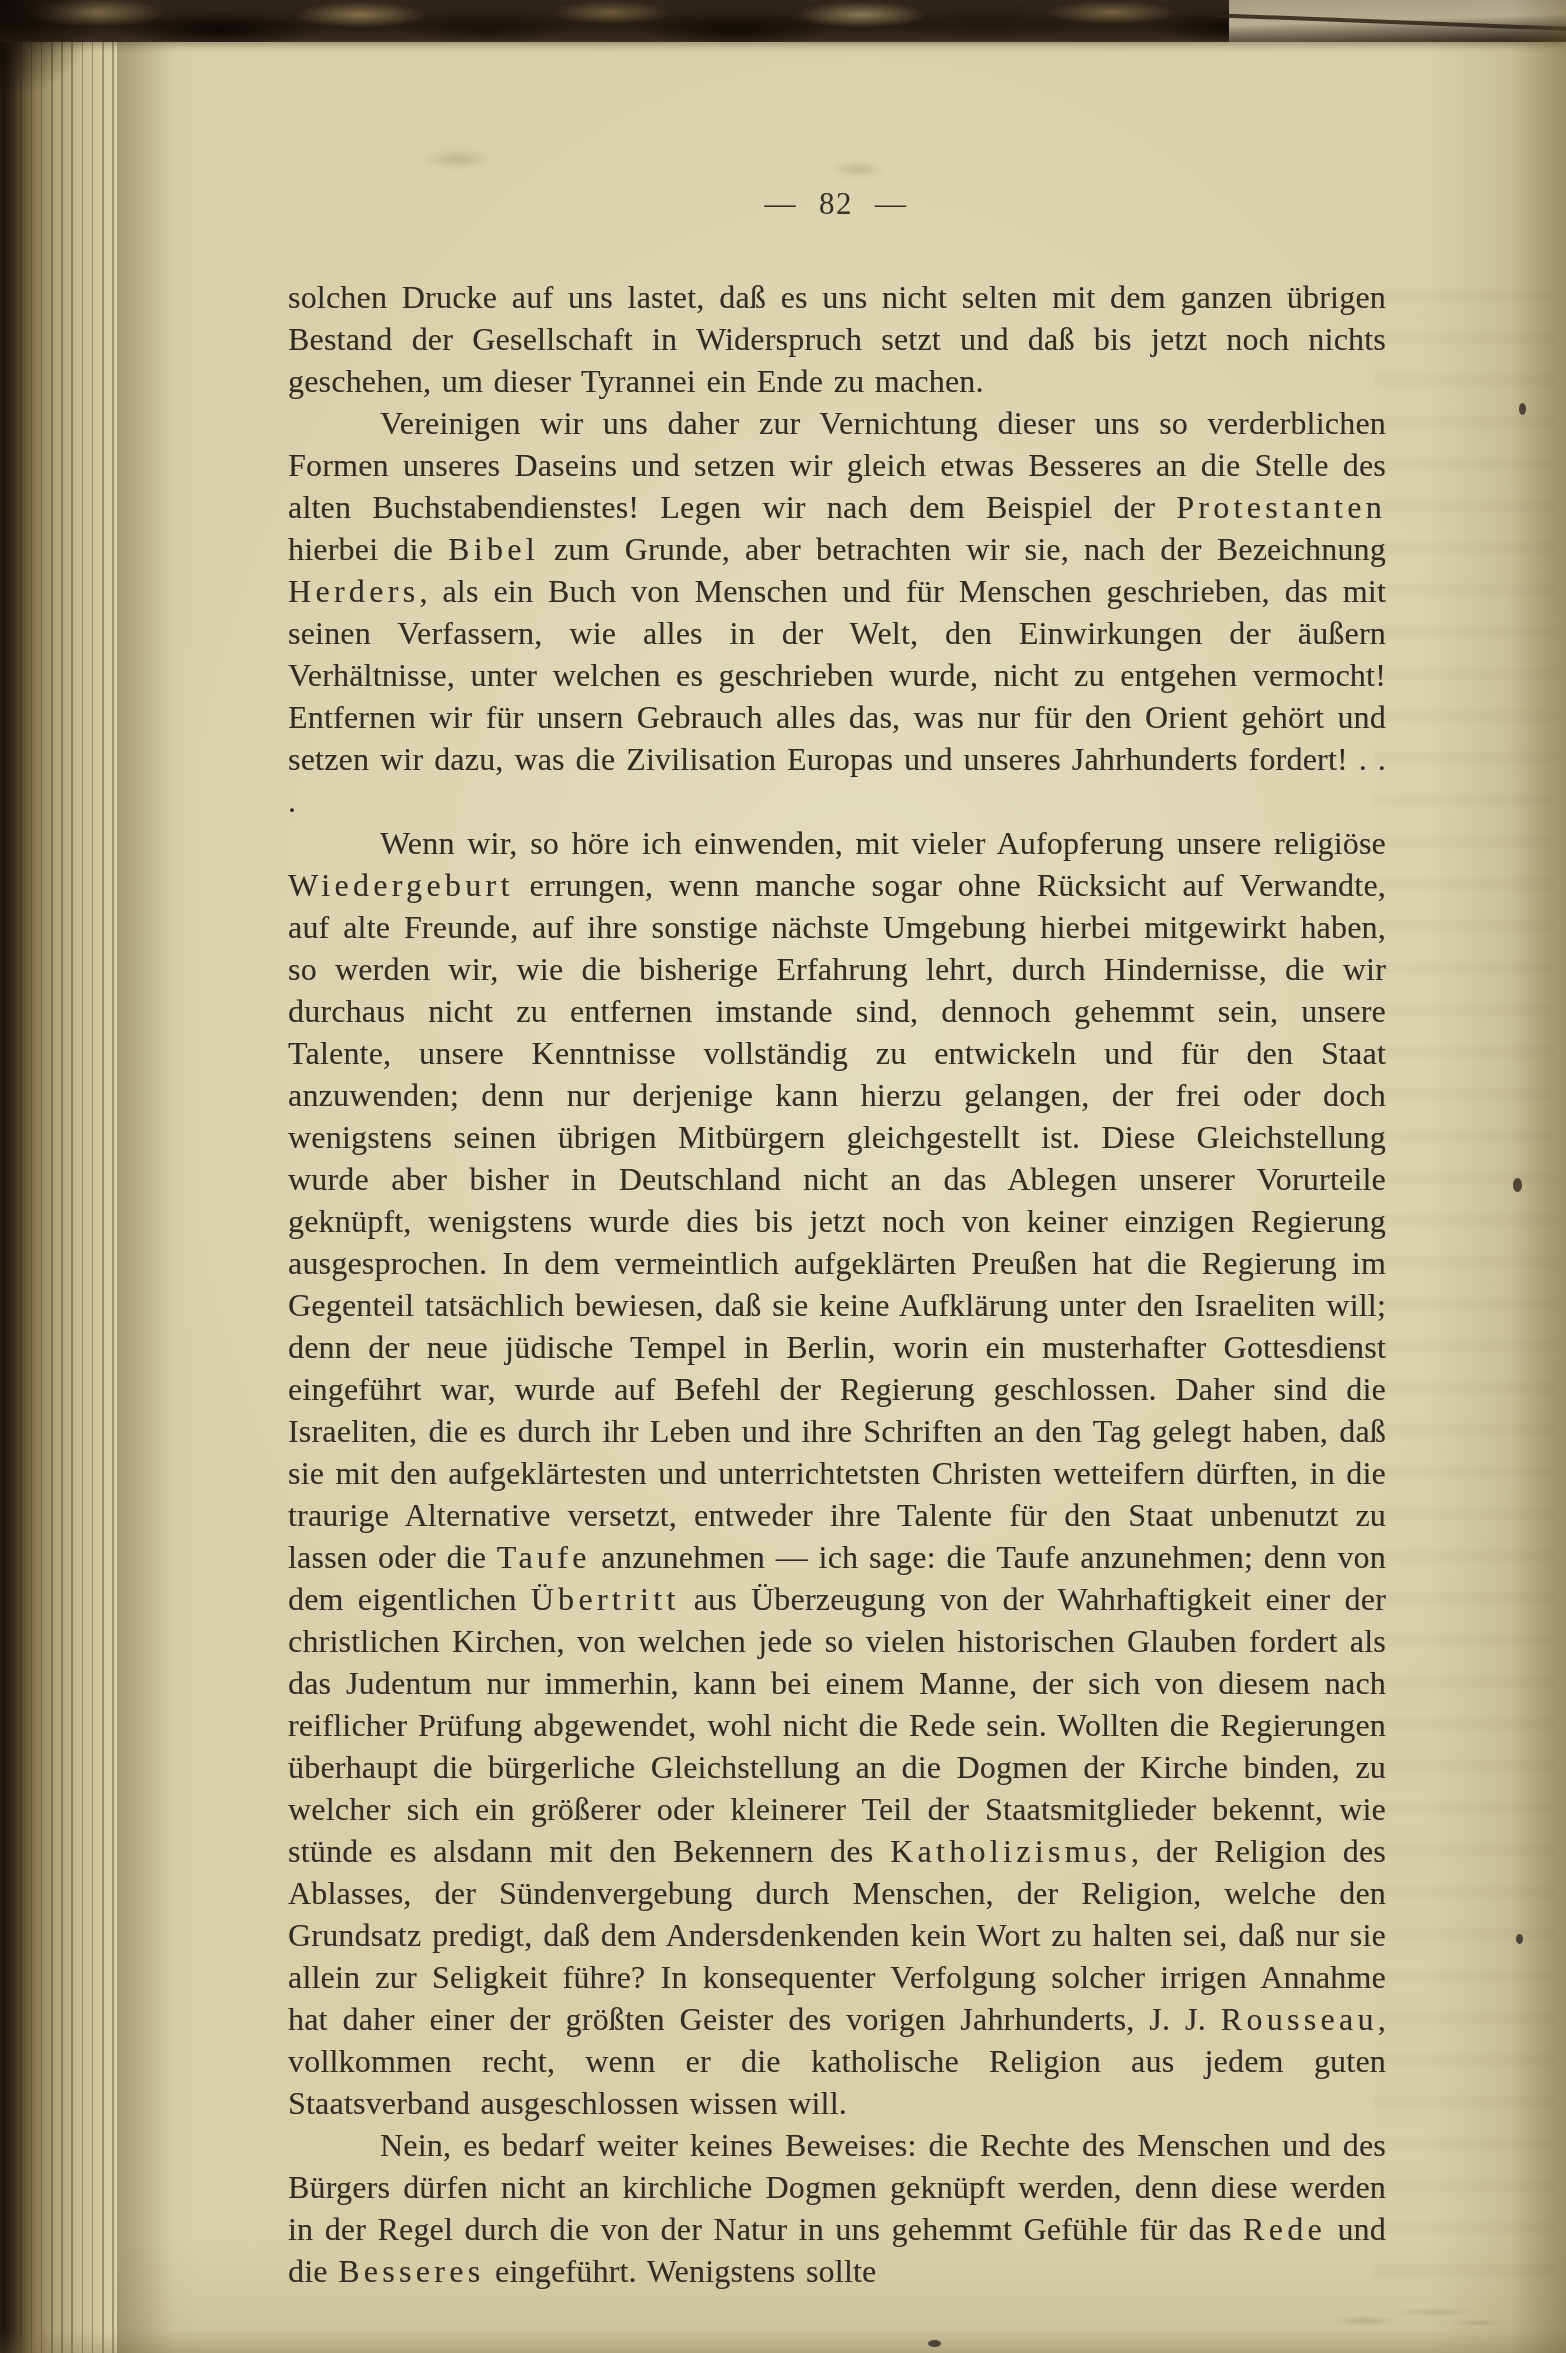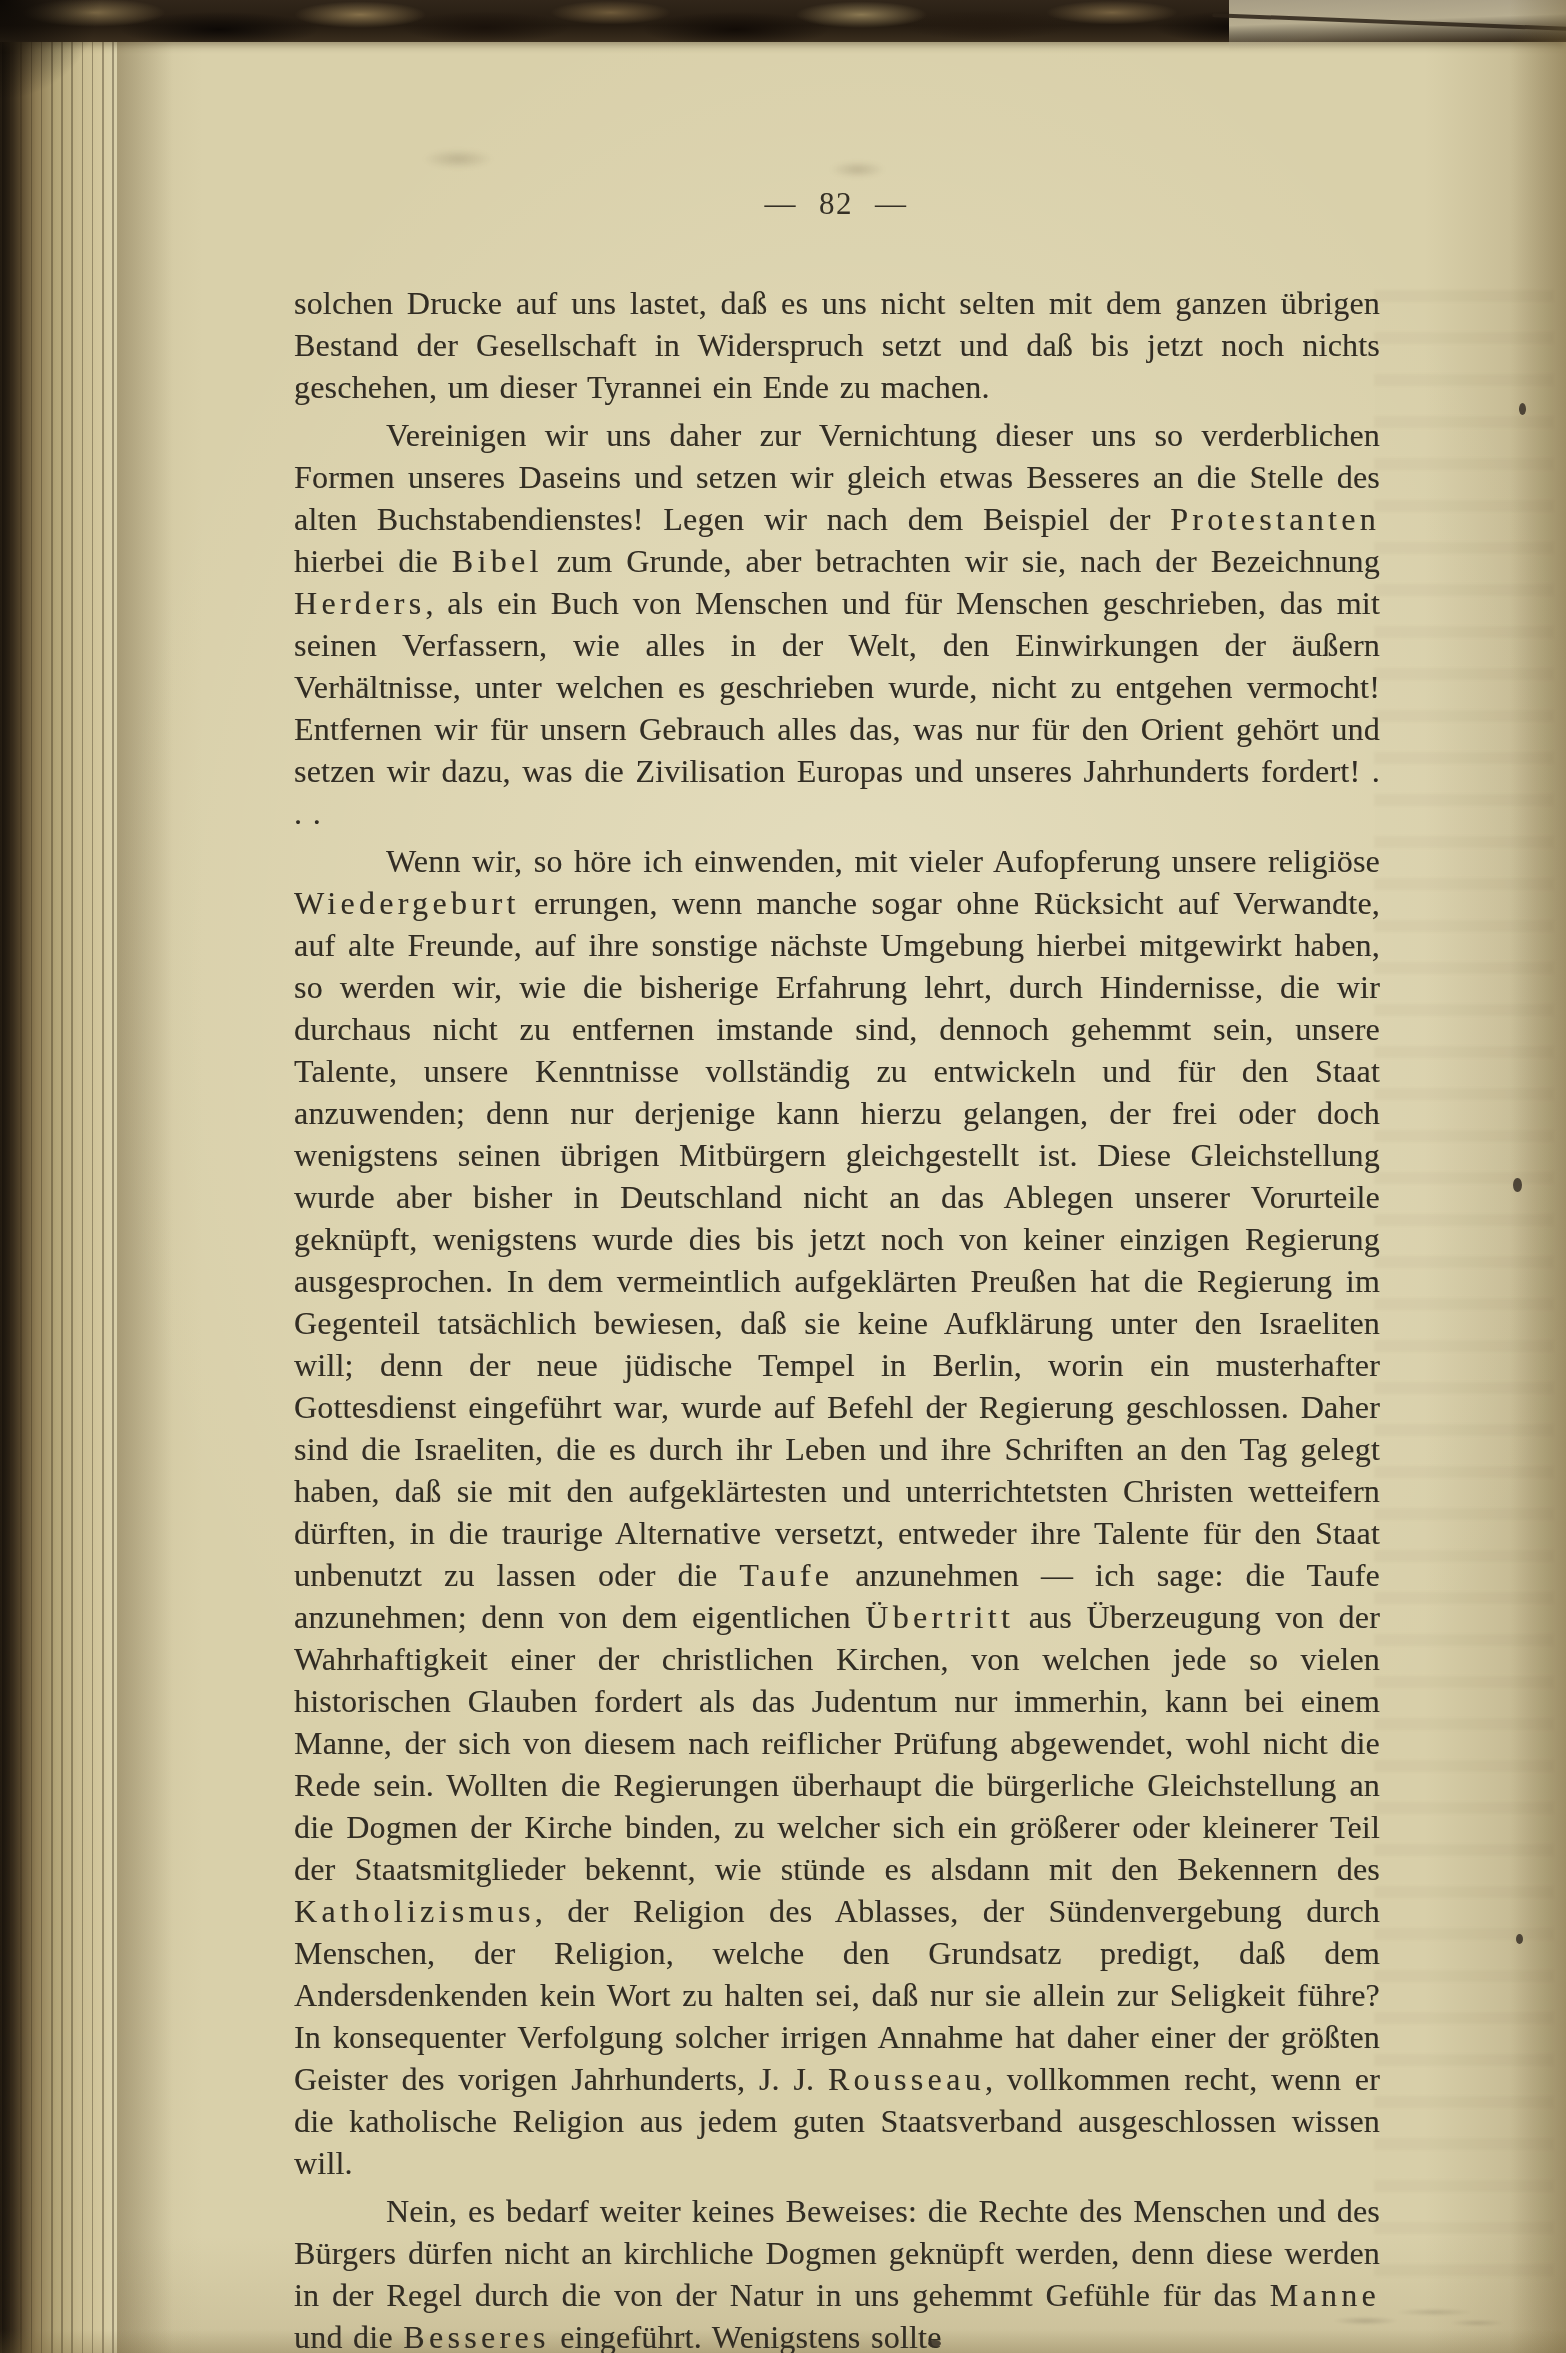--- a/index.html
+++ b/index.html
@@ -94,21 +94,21 @@
   }
 
   .textblock {
     position: absolute; top: 276px; left: 288px; width: 1098px;
     color: var(--ink, #322d24);
     font-size: 32px; line-height: 42px;
     text-align: justify; letter-spacing: 0.2px; word-spacing: 2.3px;
     text-shadow: 0.2px 0.2px 0.5px rgba(50,44,32,0.35);
     hyphens: auto; -webkit-hyphens: auto;
   }
-  .textblock p { margin: 6px; }
+  .textblock p { margin: 0; }
   .textblock p.indent { text-indent: 92px; }
   .gesperrt { letter-spacing: 4.3px; }
 
   .speck { position: absolute; background: #3a3128; border-radius: 50%; opacity: 0.85; }
   .smudge {
     position: absolute; pointer-events: none; filter: blur(2.3px);
     background: radial-gradient(ellipse at 50% 50%, rgba(90,75,50,0.22), rgba(90,75,50,0) 70%);
   }
   .scribble {
     position: absolute; right: 63px; bottom: 15.7px; width: 172px; height: 43px;
@@ -137,21 +137,21 @@
   <div class="right-shade"></div>
   <div class="bottom-shade"></div>
   <div class="bleed"></div>
 
   <div class="pageno">— 82 —</div>
 
   <div class="textblock">
       <p><span>solchen Drucke auf uns lastet, daß es uns nicht selten mit dem ganzen übrigen Bestand der Gesellschaft in Widerspruch setzt und daß bis jetzt noch nichts geschehen, um dieser Tyrannei ein Ende zu machen.</span></p>
       <p class="indent"><span>Vereinigen wir uns daher zur Vernichtung dieser uns so verderblichen Formen unseres Daseins und setzen wir gleich etwas Besseres an die Stelle des alten Buchstabendienstes! Legen wir nach dem Beispiel der </span><span class="gesperrt">Protestanten</span><span> hierbei die </span><span class="gesperrt">Bibel</span><span> zum Grunde, aber betrachten wir sie, nach der Bezeichnung </span><span class="gesperrt">Herders</span><span>, als ein Buch von Menschen und für Menschen geschrieben, das mit seinen Verfassern, wie alles in der Welt, den Einwirkungen der äußern Verhältnisse, unter welchen es geschrieben wurde, nicht zu entgehen vermocht! Entfernen wir für unsern Gebrauch alles das, was nur für den Orient gehört und setzen wir dazu, was die Zivilisation Europas und unseres Jahrhunderts fordert! . . .</span></p>
       <p class="indent"><span>Wenn wir, so höre ich einwenden, mit vieler Aufopferung unsere religiöse </span><span class="gesperrt">Wiedergeburt</span><span> errungen, wenn manche sogar ohne Rücksicht auf Verwandte, auf alte Freunde, auf ihre sonstige nächste Umgebung hierbei mitgewirkt haben, so werden wir, wie die bisherige Erfahrung lehrt, durch Hindernisse, die wir durchaus nicht zu entfernen imstande sind, dennoch gehemmt sein, unsere Talente, unsere Kenntnisse vollständig zu entwickeln und für den Staat anzuwenden; denn nur derjenige kann hierzu gelangen, der frei oder doch wenigstens seinen übrigen Mitbürgern gleichgestellt ist. Diese Gleichstellung wurde aber bisher in Deutschland nicht an das Ablegen unserer Vorurteile geknüpft, wenigstens wurde dies bis jetzt noch von keiner einzigen Regierung ausgesprochen. In dem vermeintlich aufgeklärten Preußen hat die Regierung im Gegenteil tatsächlich bewiesen, daß sie keine Aufklärung unter den Israeliten will; denn der neue jüdische Tempel in Berlin, worin ein musterhafter Gottesdienst eingeführt war, wurde auf Befehl der Regierung geschlossen. Daher sind die Israeliten, die es durch ihr Leben und ihre Schriften an den Tag gelegt haben, daß sie mit den aufgeklärtesten und unterrichtetsten Christen wetteifern dürften, in die traurige Alternative versetzt, entweder ihre Talente für den Staat unbenutzt zu lassen oder die </span><span class="gesperrt">Taufe</span><span> anzunehmen — ich sage: die Taufe anzunehmen; denn von dem eigentlichen </span><span class="gesperrt">Übertritt</span><span> aus Überzeugung von der Wahrhaftigkeit einer der christlichen Kirchen, von welchen jede so vielen historischen Glauben fordert als das Judentum nur immerhin, kann bei einem Manne, der sich von diesem nach reiflicher Prüfung abgewendet, wohl nicht die Rede sein. Wollten die Regierungen überhaupt die bürgerliche Gleichstellung an die Dogmen der Kirche binden, zu welcher sich ein größerer oder kleinerer Teil der Staatsmitglieder bekennt, wie stünde es alsdann mit den Bekennern des </span><span class="gesperrt">Katholizismus</span><span>, der Religion des Ablasses, der Sündenvergebung durch Menschen, der Religion, welche den Grundsatz predigt, daß dem Andersdenkenden kein Wort zu halten sei, daß nur sie allein zur Seligkeit führe? In konsequenter Verfolgung solcher irrigen Annahme hat daher einer der größten Geister des vorigen Jahrhunderts, J. J. </span><span class="gesperrt">Rousseau</span><span>, vollkommen recht, wenn er die katholische Religion aus jedem guten Staatsverband ausgeschlossen wissen will.</span></p>
-      <p class="indent"><span>Nein, es bedarf weiter keines Beweises: die Rechte des Menschen und des Bürgers dürfen nicht an kirchliche Dogmen geknüpft werden, denn diese werden in der Regel durch die von der Natur in uns gehemmt Gefühle für das </span><span class="gesperrt">Manne</span><span> und die </span><span class="gesperrt">Besseres</span><span> eingeführt. Wenigstens sollte</span></p>
+      <p class="indent"><span>Nein, es bedarf weiter keines Beweises: die Rechte des Menschen und des Bürgers dürfen nicht an kirchliche Dogmen geknüpft werden, denn diese werden in der Regel durch die von der Natur in uns gehemmt Gefühle für das </span><span class="gesperrt">Rede</span><span> und die </span><span class="gesperrt">Besseres</span><span> eingeführt. Wenigstens sollte</span></p>
     </div>
 
   <div class="smudge" style="left:423px; top:149px; width:70px; height:20.4px;"></div>
   <div class="smudge" style="left:830px; top:161px; width:55px; height:17px;"></div>
 
   <div class="speck" style="left:1519px; top:403px; width:7px;  height:11.7px;"></div>
   <div class="speck" style="left:1513px; top:1178px; width:8.6px; height:14px;"></div>
   <div class="speck" style="left:1516px; top:1934px; width:7px;  height:10.2px;"></div>
   <div class="speck" style="left:928px; top:2340px; width:12.5px; height:7px;"></div>
 

